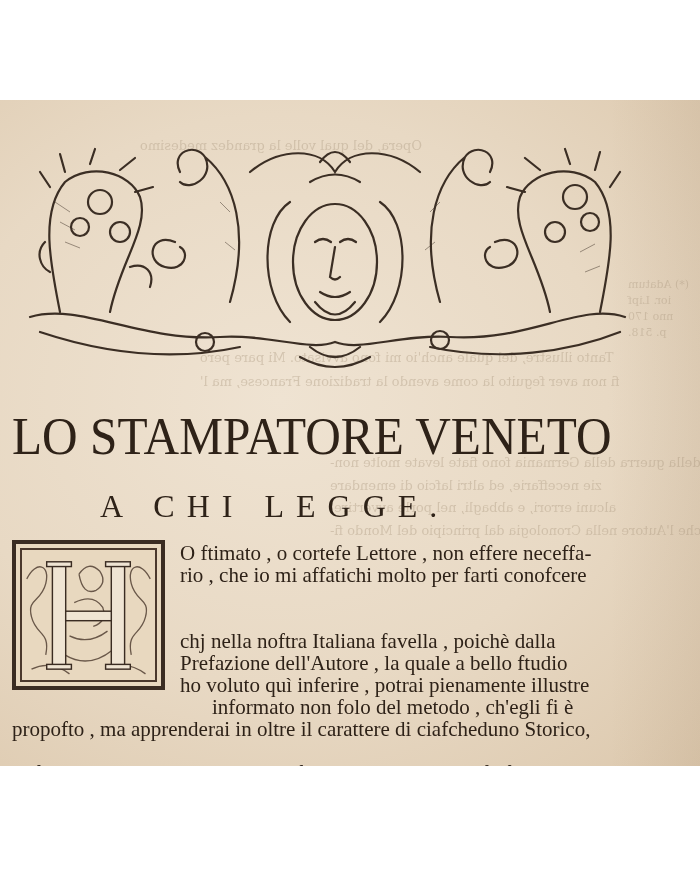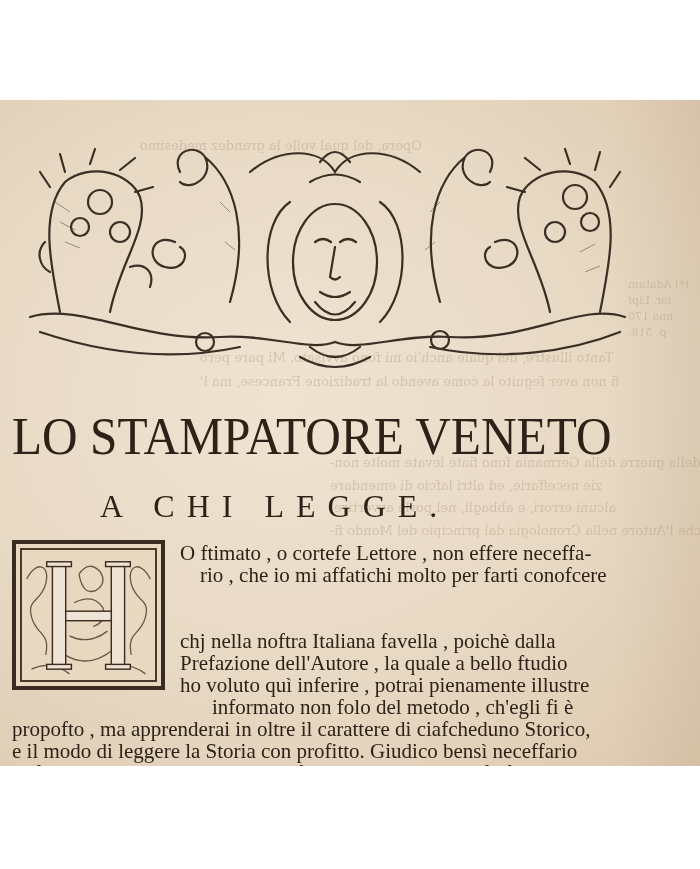--- a/index.html
+++ b/index.html
@@ -118,21 +118,20 @@
           <rect x="26" y="12" width="26" height="5"></rect>
             <rect x="88" y="12" width="26" height="5"></rect>
           <rect x="26" y="120" width="26" height="5"></rect>
             <rect x="88" y="120" width="26" height="5"></rect>
         </g>
       </svg>
     </div>
   </div>
 
   <div class="text indent" style="top:442px;">O ftimato , o cortefe Lettore , non effere neceffa-</div>
-  <div class="text indent" style="top:464px;margin-left:20px;">rio , che io mi affatichi molto per farti conofcere</div>
+  <div class="text indent" style="top:464px;">rio , che io mi affatichi molto per farti conofcere</div>
   <div class="text indent" style="top:530px;">chj nella noftra Italiana favella , poichè dalla</div>
   <div class="text indent" style="top:552px;">Prefazione dell'Autore , la quale a bello ftudio</div>
   <div class="text indent" style="top:574px;">ho voluto quì inferire , potrai pienamente illustre</div>
   <div class="text indent" style="top:596px;margin-left:32px;">informato non folo del metodo , ch'egli fi è</div>
   <div class="text full" style="top:618px;">propofto , ma apprenderai in oltre il carattere di ciafcheduno Storico,</div>
-  <div class="text full" style="top:640px;">e il modo di leggere la Storia con profitto. Giudico bensì neceffario</div>
   <div class="text full" style="top:662px;height:4px;">di far noto al pubblico , che la prefente Opera , la quale fu fcritta</div>
 </div>
 
 </body></html>

